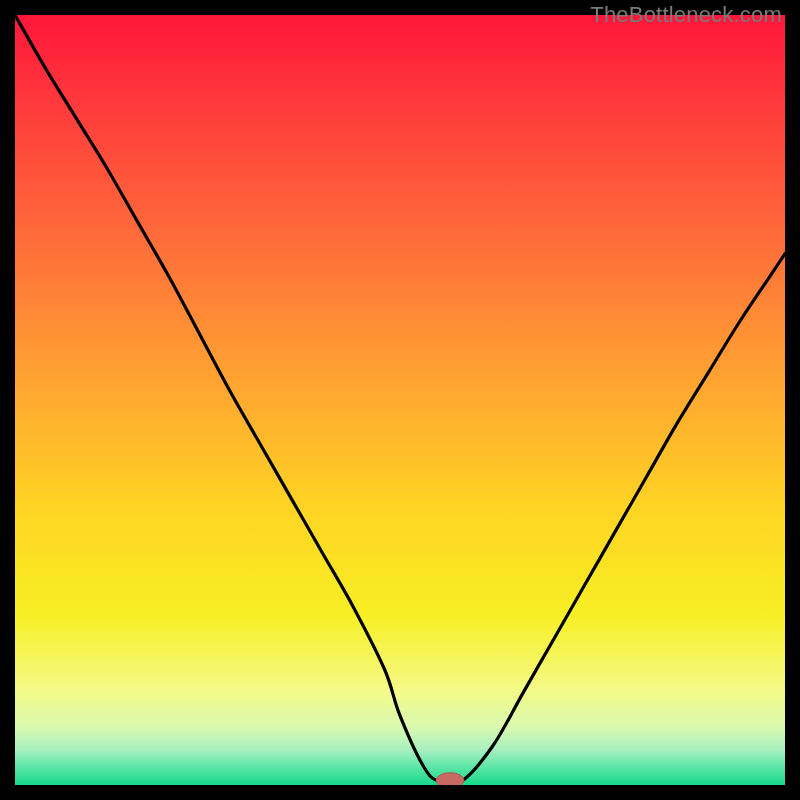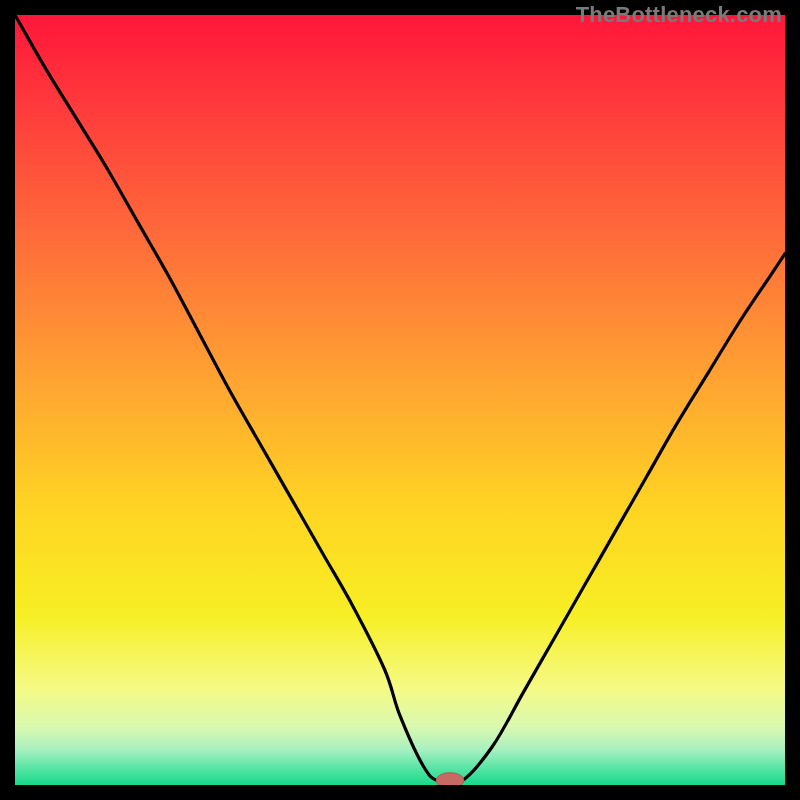--- a/index.html
+++ b/index.html
@@ -25,21 +25,21 @@
     top: 0;
     width: 770px;
     height: 770px;
   }
   .watermark {
     position: absolute;
     top: 2px;
     right: 18px;
     color: #7a7a7a;
     font-size: 22px;
-    font-weight: 700;
+    font-weight: 400;
     letter-spacing: 0.2px;
     user-select: none;
   }
 </style>
 </head>
 <body>
 
 <div class="frame">
   <svg class="plot" viewBox="0 0 770 770" preserveAspectRatio="none">
     <defs>

